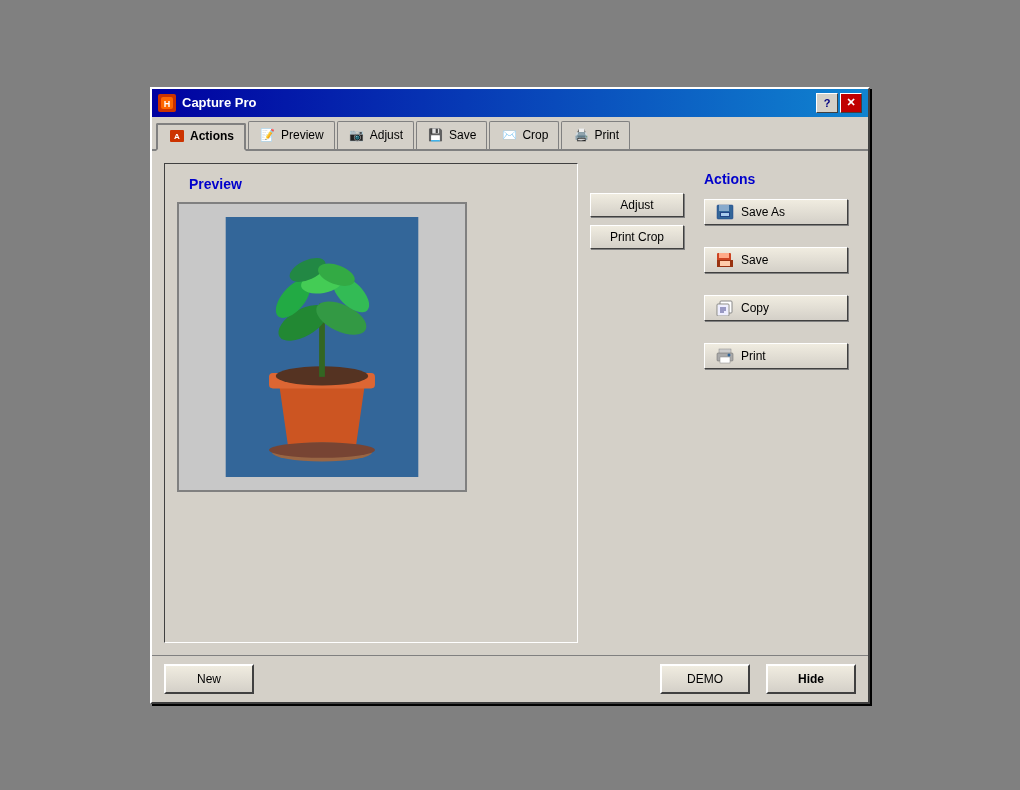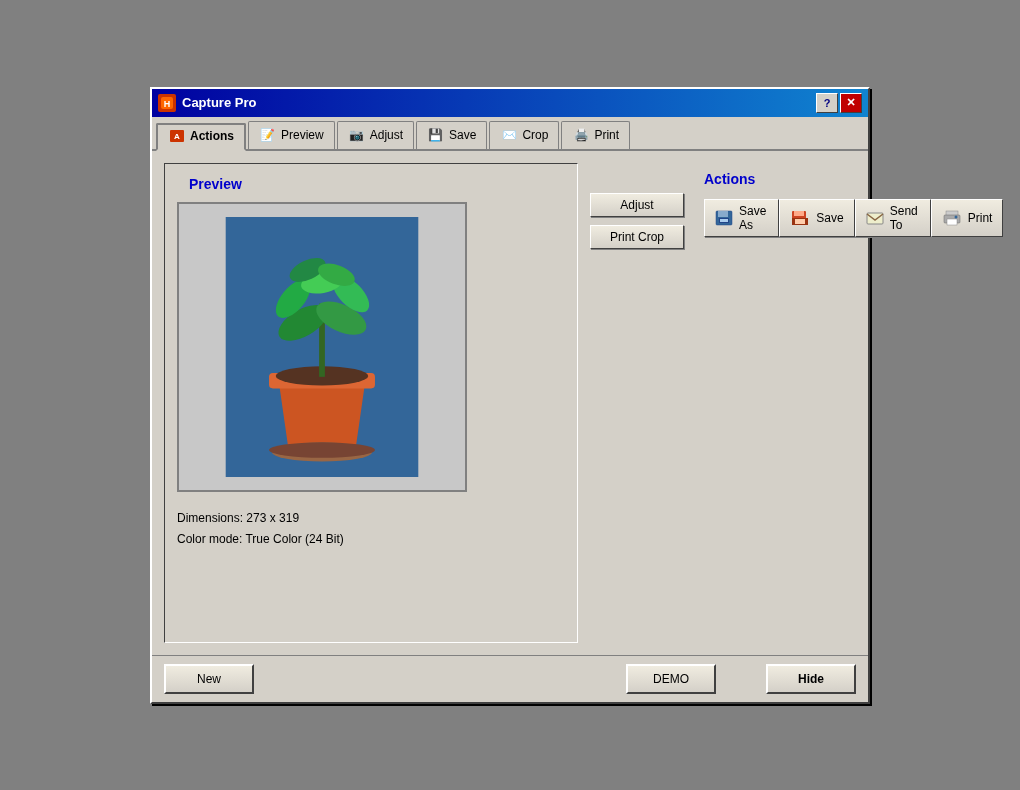--- a/index.html
+++ b/index.html
@@ -188,21 +188,22 @@
     .actions-title {
       color: #0000cc;
       font-weight: bold;
       font-size: 14px;
       margin-bottom: 12px;
       text-align: left;
     }
 
     .action-btn-group {
       display: flex;
-      gap: 0;
+      flex-direction: column;
+      gap: 22px;
     }
 
     
     .xp-button {
       background: linear-gradient(to bottom, #f0ece0, #d4d0c8);
       border: 1px solid #ffffff;
       border-right-color: #404040;
       border-bottom-color: #404040;
       border-left: 1px solid #ffffff;
       border-top: 1px solid #ffffff;
@@ -255,26 +256,25 @@
       border-right-color: #404040;
       border-bottom-color: #404040;
     }
 
     .btn-hide {
       background: linear-gradient(to bottom, #f0ece0, #d4d0c8);
       border: 2px solid #ffffff;
       border-right-color: #404040;
       border-bottom-color: #404040;
       font-weight: bold;
-      margin-left: 28px;
     }
 
     .btn-group-right {
       display: flex;
-      gap: 22px;
+      gap: 16px;
     }
 
     .icon-box {
       width: 20px;
       height: 16px;
       display: inline-flex;
       align-items: center;
       justify-content: center;
       font-size: 13px;
     }
@@ -363,24 +363,20 @@
           <rect x="97" y="90" width="6" height="76" fill="#336622"></rect>
 
           <ellipse cx="80" cy="110" rx="28" ry="14" fill="#228833" transform="rotate(-30, 80, 110)"></ellipse>
           <ellipse cx="120" cy="105" rx="28" ry="14" fill="#339944" transform="rotate(25, 120, 105)"></ellipse>
           <ellipse cx="70" cy="85" rx="24" ry="12" fill="#22aa44" transform="rotate(-50, 70, 85)"></ellipse>
           <ellipse cx="130" cy="80" rx="24" ry="12" fill="#33bb55" transform="rotate(45, 130, 80)"></ellipse>
           <ellipse cx="100" cy="68" rx="22" ry="11" fill="#44cc55" transform="rotate(-10, 100, 68)"></ellipse>
           <ellipse cx="85" cy="55" rx="20" ry="10" fill="#228844" transform="rotate(-25, 85, 55)"></ellipse>
           <ellipse cx="115" cy="60" rx="20" ry="10" fill="#33aa44" transform="rotate(20, 115, 60)"></ellipse>
         </svg>
-      </div>
-      <div class="image-info">
-        <div>Dimensions: 273 x 319</div>
-        <div>Color mode:  True Color (24 Bit)</div>
       </div>
     </div>
 
     <div class="mid-buttons">
       <button class="xp-button mid">Adjust</button>
       <button class="xp-button mid">Print Crop</button>
     </div>
 
     <div class="actions-panel">
       <div class="actions-title">Actions</div>
@@ -403,25 +399,29 @@
               <rect x="3" y="1" width="10" height="5" fill="#ffaa88"></rect>
               <rect x="1" y="8" width="16" height="7" fill="#993311"></rect>
               <rect x="4" y="9" width="10" height="5" fill="#ffccaa"></rect>
             </svg>
           </span>
           <span>Save</span>
         </button>
         <button class="xp-button">
           <span class="icon-box">
             <svg width="18" height="16" viewBox="0 0 18 16">
-              <rect x="1" y="3" width="16" height="11" rx="1" fill="#eeeecc" stroke="#888" stroke-width="1"></rect>
-              <path d="M1 4 L9 10 L17 4" stroke="#886644" stroke-width="1.5" fill="none"></path>
+              <rect x="4" y="1" width="12" height="12" rx="1" fill="white" stroke="#888" stroke-width="1"></rect>
+              <rect x="1" y="4" width="12" height="12" rx="1" fill="white" stroke="#888" stroke-width="1"></rect>
+              <rect x="2" y="5" width="10" height="10" fill="#eef"></rect>
+              <line x1="4" y1="8" x2="10" y2="8" stroke="#448" stroke-width="1"></line>
+              <line x1="4" y1="10" x2="10" y2="10" stroke="#448" stroke-width="1"></line>
+              <line x1="4" y1="12" x2="8" y2="12" stroke="#448" stroke-width="1"></line>
             </svg>
           </span>
-          <span>Send To</span>
+          <span>Copy</span>
         </button>
         <button class="xp-button">
           <span class="icon-box">
             <svg width="18" height="16" viewBox="0 0 18 16">
               <rect x="3" y="1" width="12" height="5" fill="#cccccc" stroke="#888" stroke-width="0.5"></rect>
               <rect x="1" y="5" width="16" height="8" rx="1" fill="#aaaaaa" stroke="#666" stroke-width="0.5"></rect>
               <rect x="4" y="9" width="10" height="6" fill="white" stroke="#888" stroke-width="0.5"></rect>
               <circle cx="13" cy="7" r="1.5" fill="#336699"></circle>
             </svg>
           </span>

